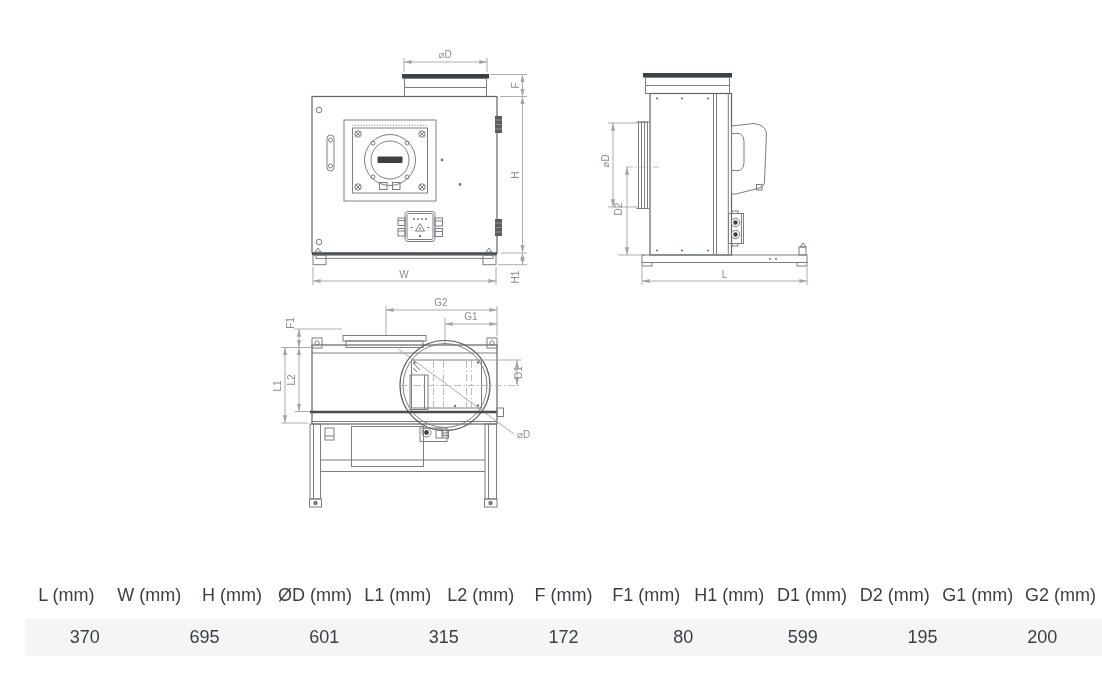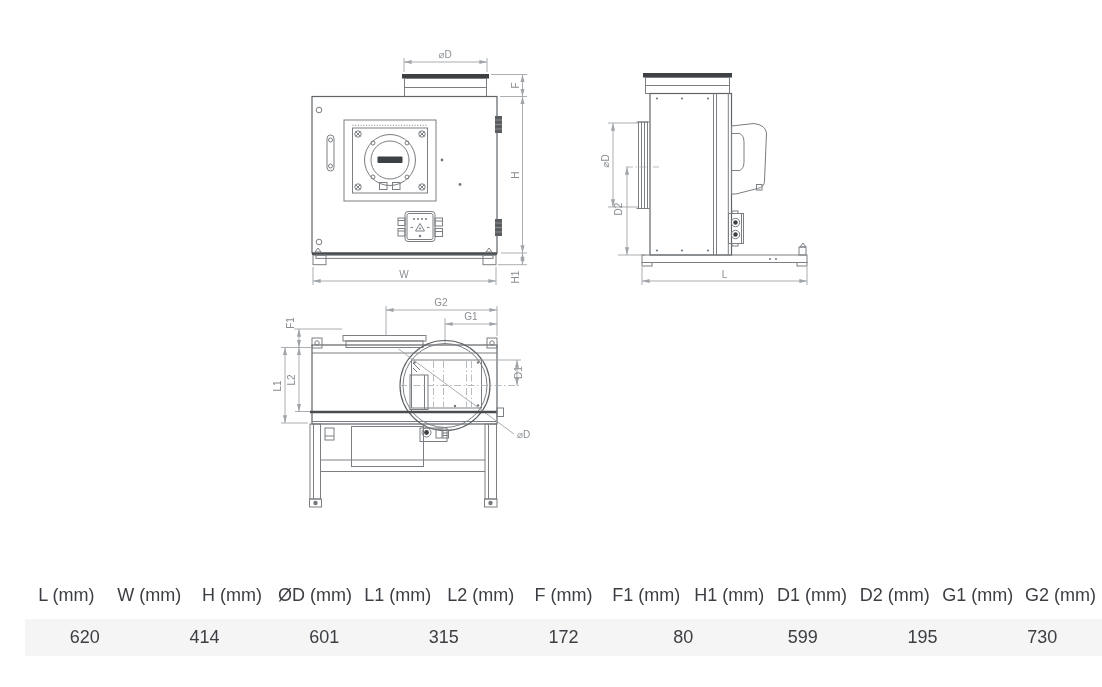--- a/index.html
+++ b/index.html
@@ -332,24 +332,24 @@
     <div class="cell hcell">F (mm)</div>
     <div class="cell hcell">F1 (mm)</div>
     <div class="cell hcell">H1 (mm)</div>
     <div class="cell hcell">D1 (mm)</div>
     <div class="cell hcell">D2 (mm)</div>
     <div class="cell hcell">G1 (mm)</div>
     <div class="cell hcell">G2 (mm)</div>
   </div>
 
   <div class="dim-table-row">
-    <div class="cell">620</div>
-    <div class="cell">414</div>
+    <div class="cell">370</div>
+    <div class="cell">695</div>
     <div class="cell">601</div>
     <div class="cell">315</div>
     <div class="cell">172</div>
     <div class="cell">80</div>
     <div class="cell">599</div>
     <div class="cell">195</div>
-    <div class="cell">730</div>
+    <div class="cell">200</div>
   </div>
 
 </div>
 
 </body></html>

